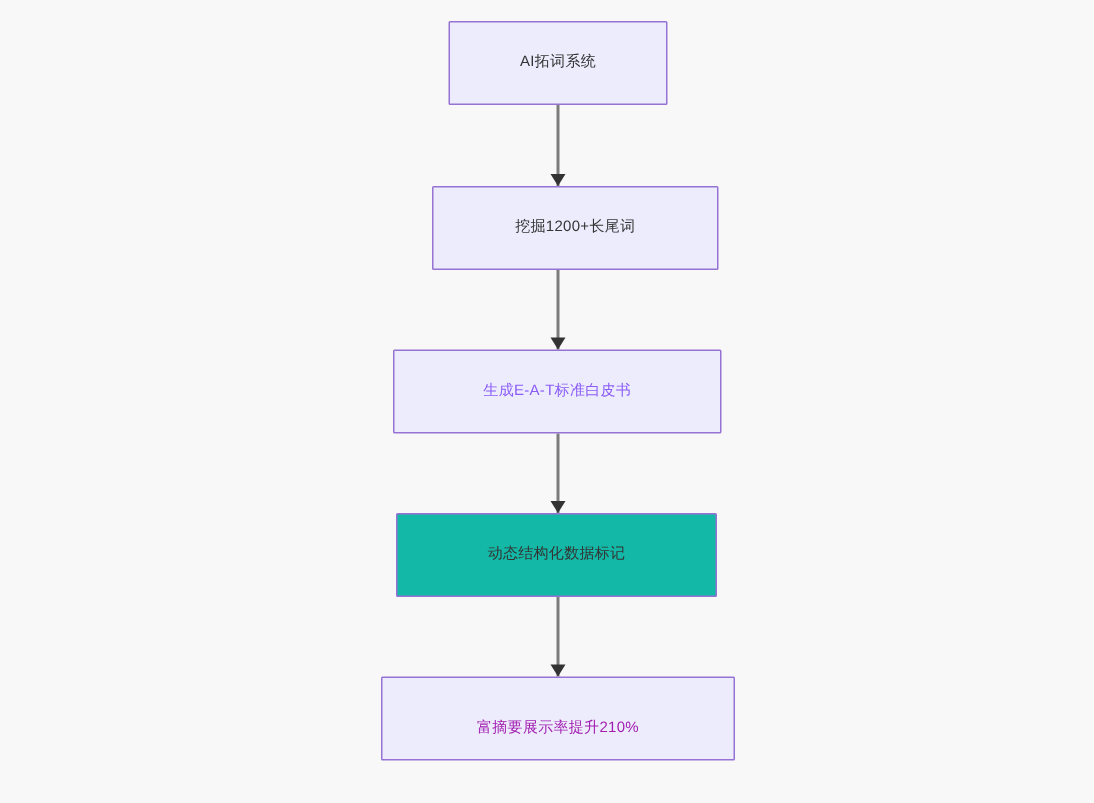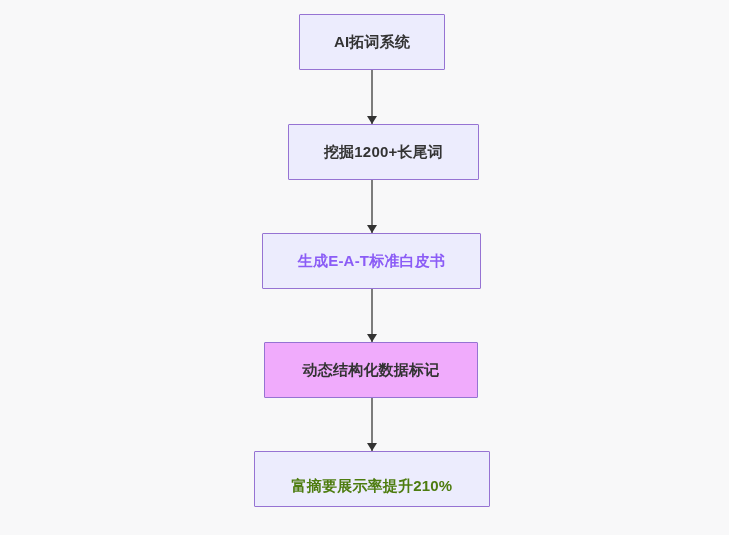--- a/index.html
+++ b/index.html
@@ -24,27 +24,26 @@
     box-sizing: border-box;
     background: #ececfd;
     border: 1.4px solid #9673d3;
     border-radius: 1px;
     display: flex;
     align-items: center;
     justify-content: center;
     text-align: center;
   }
   .node-label {
-    font-size: 15px;
+    font-size: 10px;
     line-height: 1.2;
     color: #333333;
     letter-spacing: 0.2px;
     white-space: nowrap;
     padding: 0 10px;
-    font-weight: bold;
   }
   .edge {
     position: absolute;
     width: 0;
     height: 0;
   }
   .edge-line {
     position: absolute;
     width: 2px;
     background: #7c7c7c;
@@ -91,21 +90,21 @@
   </div>
 
   <div class="node" id="node-2" style="left: 276px; top: 124px; width: 191px; height: 56px; background: rgb(236, 236, 253); border-color: rgb(150, 115, 211); margin-left: 12px;">
     <span class="node-label" style="color: rgb(51, 51, 51);">挖掘1200+长尾词</span>
   </div>
 
   <div class="node" id="node-3" style="left: 262px; top: 233px; width: 219px; height: 56px; background: rgb(236, 236, 253); border-color: rgb(150, 115, 211);">
     <span class="node-label" style="color: #8b5cf6;">生成E-A-T标准白皮书</span>
   </div>
 
-  <div class="node" id="node-4" style="left: 264px; top: 342px; width: 214px; height: 56px; background: #f0abfc; border-color: rgb(150, 115, 211); align-items: center;">
+  <div class="node" id="node-4" style="left: 264px; top: 342px; width: 214px; height: 56px; background: #14b8a6; border-color: rgb(150, 115, 211); align-items: center;">
     <span class="node-label" style="color: rgb(51, 51, 51);">动态结构化数据标记</span>
   </div>
 
   <div class="node" id="node-5" style="left: 254px; top: 451px; width: 236px; height: 56px; background: rgb(236, 236, 253); border-color: rgb(150, 115, 211);">
-    <span class="node-label" style="color: #4d7c0f; margin-top: 14px;">富摘要展示率提升210%</span>
+    <span class="node-label" style="color: #a21caf; margin-top: 14px;">富摘要展示率提升210%</span>
   </div>
 
 </div>
 
 </body></html>

